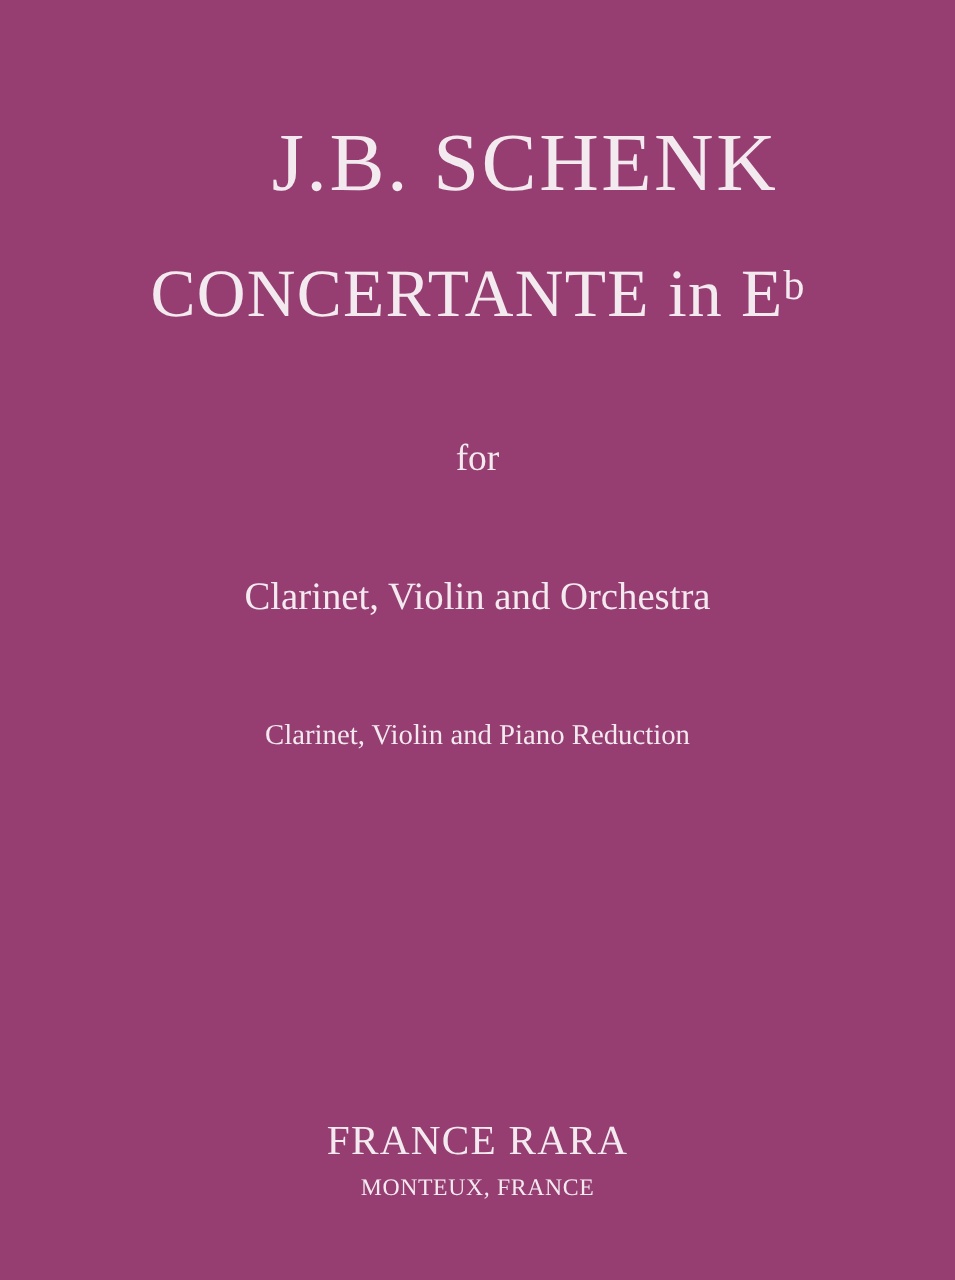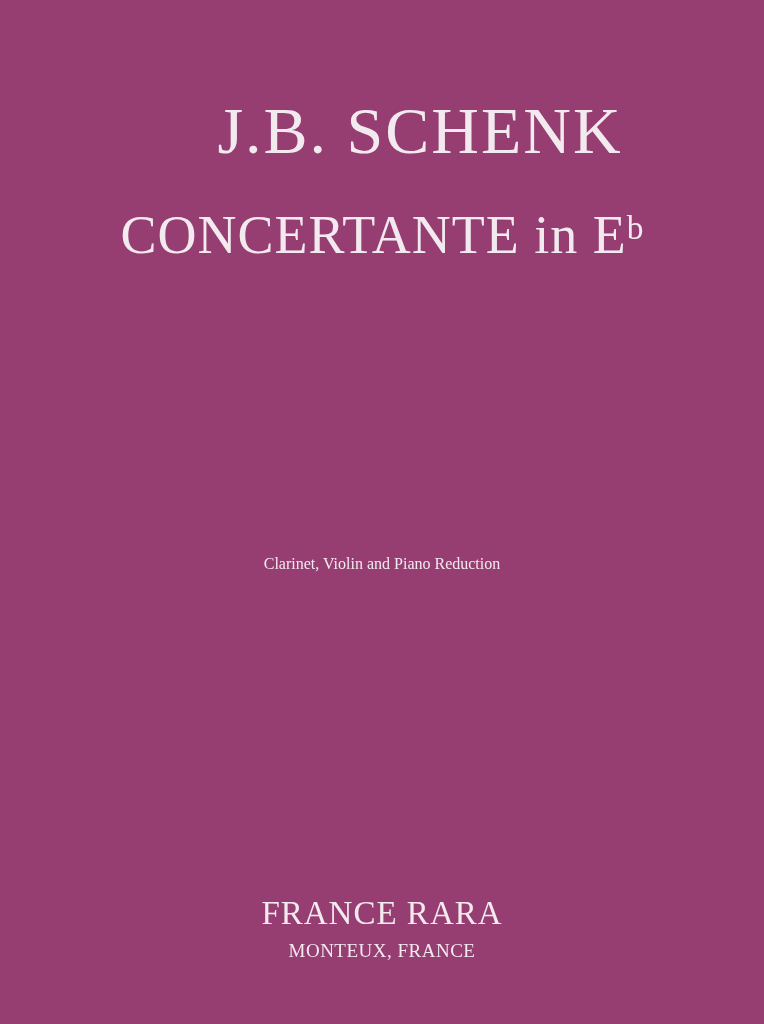--- a/index.html
+++ b/index.html
@@ -19,34 +19,36 @@
     width: 100%;
     text-align: center;
     line-height: 1;
     white-space: nowrap;
   }
   .composer        { top: 98px;  font-size: 66px; letter-spacing: 2px; padding-left: 38px; }
   .title           { top: 208px; font-size: 54px; letter-spacing: 1px; text-align: center; }
   .title .flat     { font-size: 0.62em; position: relative; top: -0.42em; letter-spacing: 0; }
   .for-word        { top: 352px; font-size: 30px; }
   .instrumentation { top: 461px; font-size: 31px; }
-  .edition         { top: 556px; font-size: 16px; }
+  .edition         { top: 576px; font-size: 23px; }
   .publisher       { top: 897px; font-size: 33px; letter-spacing: 1px; }
   .location        { top: 941px; font-size: 19px; letter-spacing: 0.5px; }
 </style>
 </head>
 <body>
 
 <div class="page" style="--bg: #963E72; --fg: #F3EAF0;">
   <div class="line composer">J.B. SCHENK</div>
 
   <div class="line title">
     <span>CONCERTANTE in E</span><span class="flat">b</span>
   </div>
 
+  <div class="line for-word">for</div>
 
+  <div class="line instrumentation">Clarinet, Violin and Orchestra</div>
 
   <div class="line edition">Clarinet, Violin and Piano Reduction</div>
 
   <div class="line publisher">FRANCE RARA</div>
 
   <div class="line location">MONTEUX, FRANCE</div>
 </div>
 
 </body></html>

